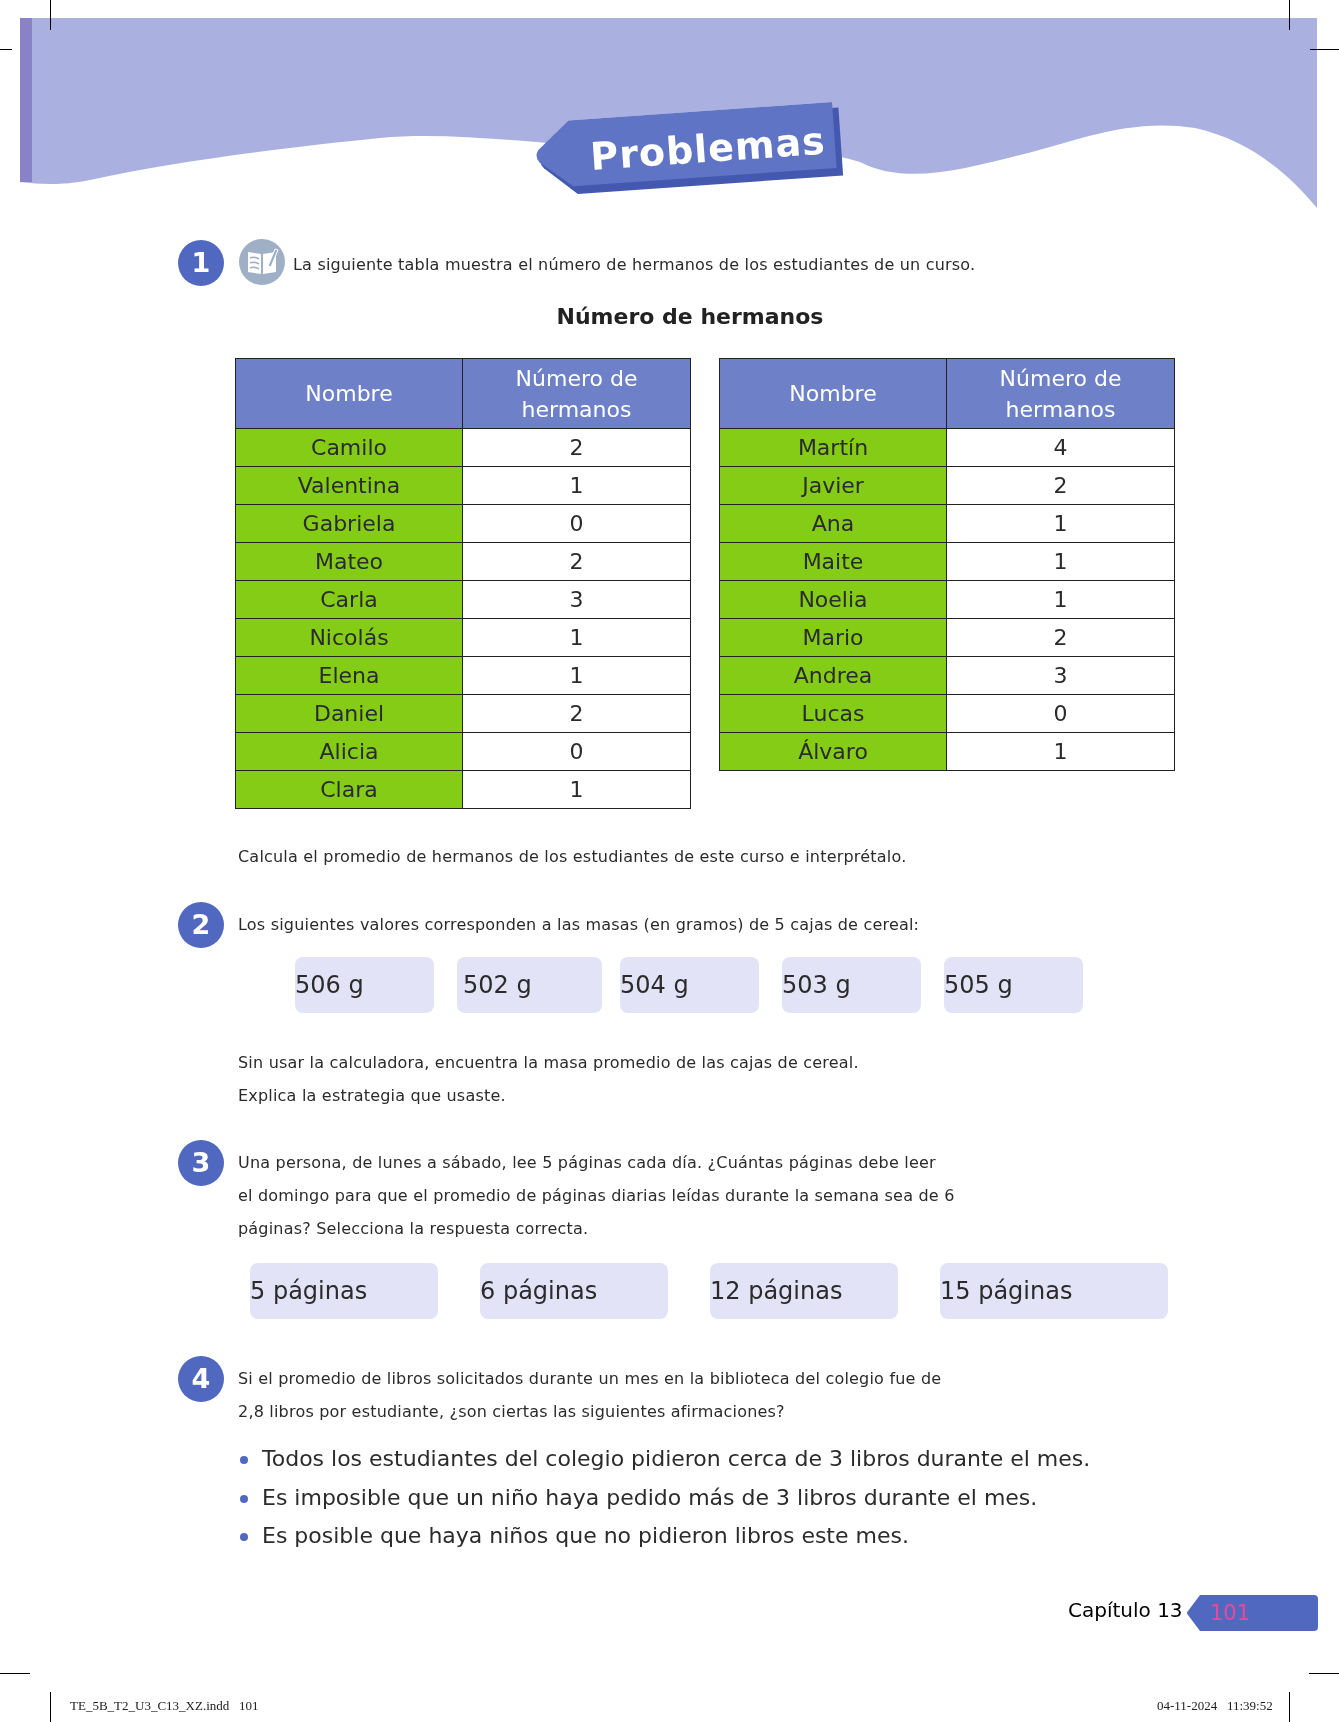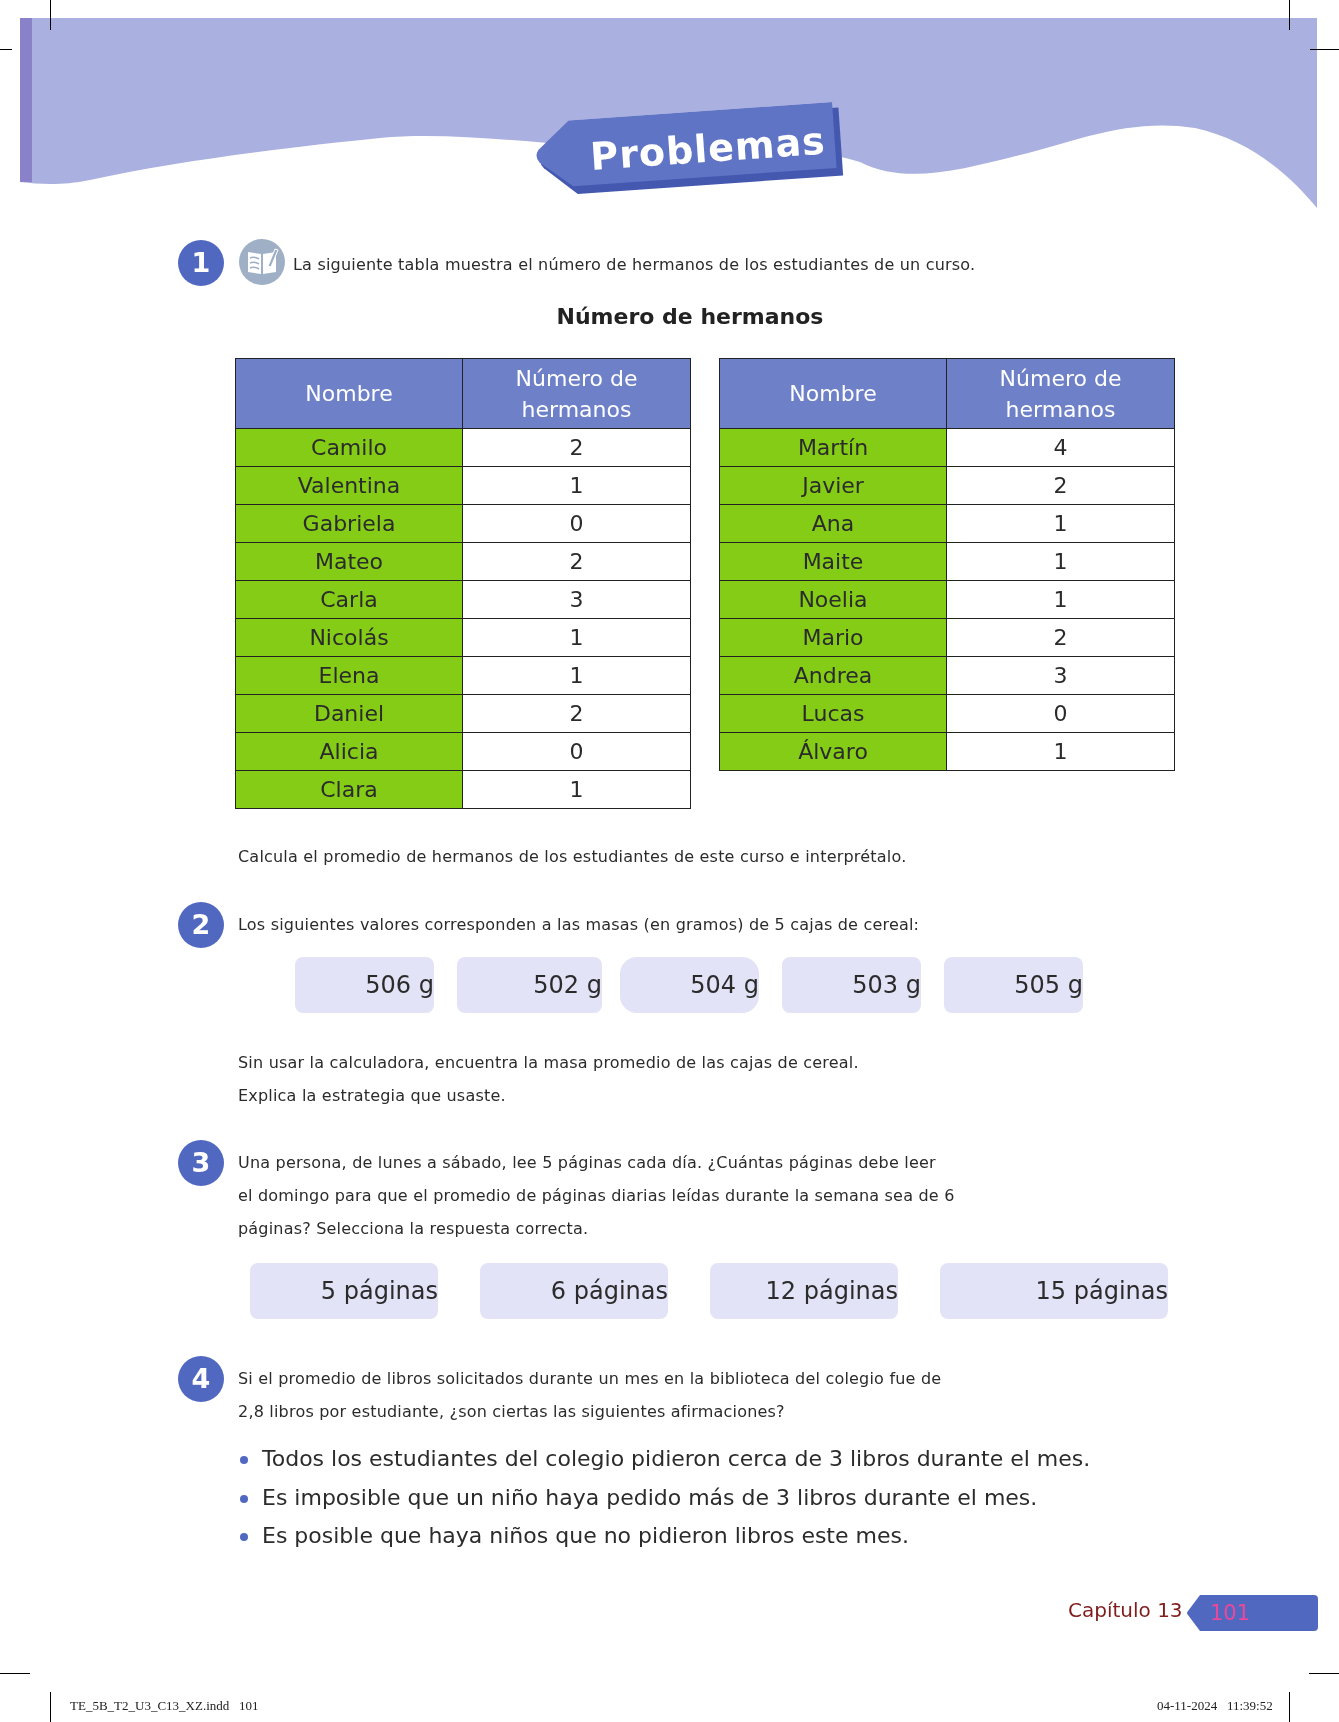--- a/index.html
+++ b/index.html
@@ -41,27 +41,27 @@
     border: 1.5px solid #222; font-size: 22px; line-height: 31px; padding: 0;
   }
   table.data td {
     height: 37px; border: 1.5px solid #222; text-align: center; padding: 0;
   }
   table.data td.name { background: #84cc16; width: 226px; }
   table.data td.val { background: #ffffff; }
 
   .chip {
     position: absolute; height: 56px; background: #e2e3f6; border-radius: 8px;
-    font-size: 24px; text-align: right; line-height: 56px; color: #2b2b2b;
+    font-size: 24px; text-align: left; line-height: 56px; color: #2b2b2b;
   }
   .bullet-list { position: absolute; left: 236px; top: 1440px; margin: 0; padding: 0; list-style: none; }
   .bullet-list li { position: relative; padding-left: 26px; font-size: 22px; line-height: 38.5px; color: #2b2b2b; }
   .bullet-list li .dot { position: absolute; left: 4px; top: 16px; width: 8px; height: 8px; border-radius: 50%; background: #5068c0; }
 
-  .footer-chapter { position: absolute; left: 1068px; top: 1598px; font-size: 20px; color: #7f1d1d; }
+  .footer-chapter { position: absolute; left: 1068px; top: 1598px; font-size: 20px; color: #000000; }
   .page-tab { position: absolute; left: 1186px; top: 1595px; width: 132px; height: 36px; }
   .page-tab .shape { position: absolute; inset: 0; }
   .page-tab .num { position: absolute; left: 24px; top: 0; line-height: 36px; font-size: 21px; color: #ec4899; }
   .slug { position: absolute; font-family: "Liberation Serif", serif; font-size: 13px; color: #222; }
 </style>
 </head>
 <body>
 
 <svg class="banner" viewBox="0 0 1339 220" width="1339" height="220">
   <path d="M20,18 L1317,18 L1317,208 C1290,175 1250,140 1195,128 C1130,118 1080,140 1020,155 C960,170 905,185 860,162 C790,140 700,148 640,148 C560,148 460,130 380,138 C300,146 180,160 90,180 C60,186 40,184 20,182 Z" fill="#aab0df"></path>
@@ -193,21 +193,21 @@
       </tr>
   </tbody>
 </table>
 
 <div class="text" style="left:238px;top:840px;">Calcula el promedio de hermanos de los estudiantes de este curso e interprétalo.</div>
 
 <div class="num-badge" style="left:178px;top:902px;">2</div>
 <div class="text" style="left:238px;top:908px;">Los siguientes valores corresponden a las masas (en gramos) de 5 cajas de cereal:</div>
 <div class="chip" style="left:295px;top:957px;width:139px;">506 g</div>
 <div class="chip" style="left:457px;top:957px;width:139px;padding-left:6px;">502 g</div>
-<div class="chip" style="left:620px;top:957px;width:139px;border-radius:17px;">504 g</div>
+<div class="chip" style="left:620px;top:957px;width:139px;">504 g</div>
 <div class="chip" style="left:782px;top:957px;width:139px;">503 g</div>
 <div class="chip" style="left:944px;top:957px;width:139px;">505 g</div>
 <div class="text" style="left:238px;top:1046px;">Sin usar la calculadora, encuentra la masa promedio de las cajas de cereal.</div>
 <div class="text" style="left:238px;top:1079px;">Explica la estrategia que usaste.</div>
 
 <div class="num-badge" style="left:178px;top:1140px;">3</div>
 <div class="text" style="left:238px;top:1146px;">Una persona, de lunes a sábado, lee 5 páginas cada día. ¿Cuántas páginas debe leer</div>
 <div class="text" style="left:238px;top:1179px;">el domingo para que el promedio de páginas diarias leídas durante la semana sea de 6</div>
 <div class="text" style="left:238px;top:1212px;">páginas? Selecciona la respuesta correcta.</div>
 <div class="chip" style="left:250px;top:1263px;width:188px;">5 páginas</div>

